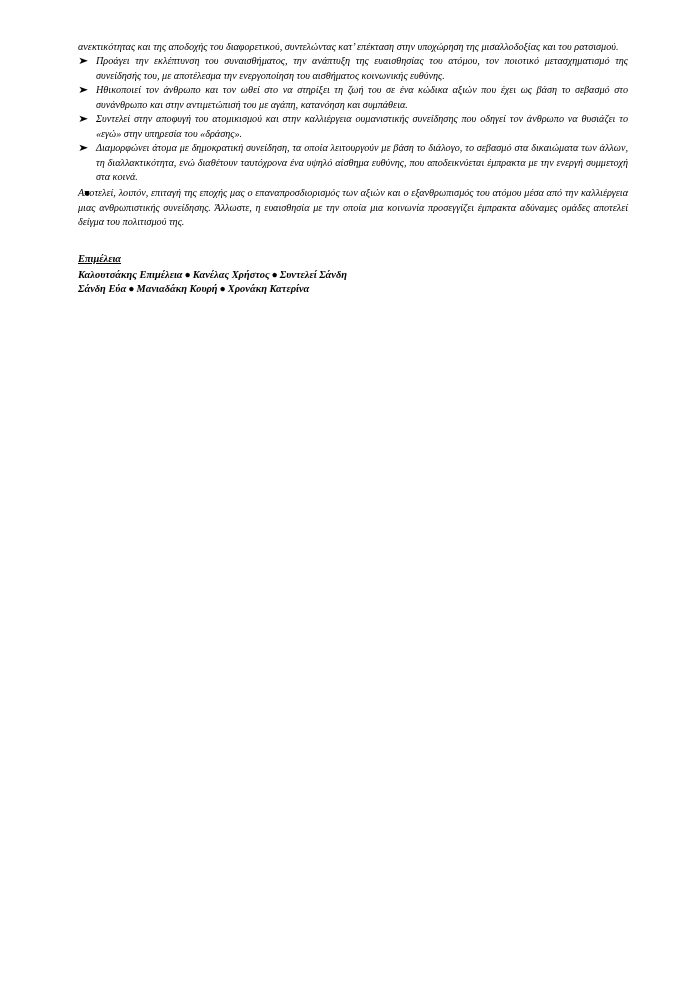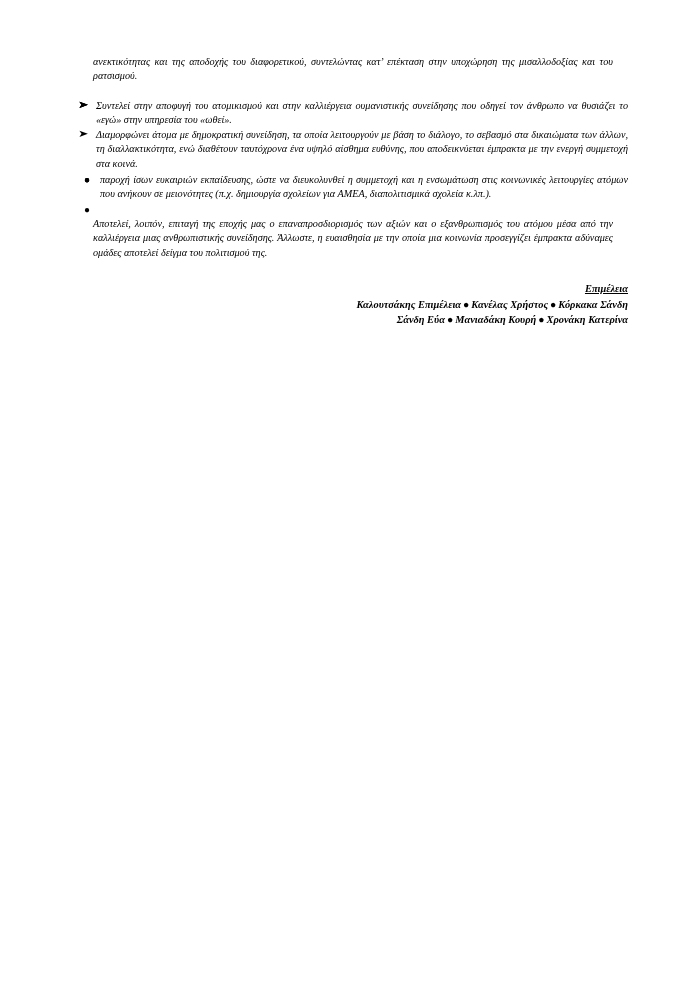--- a/index.html
+++ b/index.html
@@ -22,21 +22,21 @@
     box-sizing: border-box;
     padding: 40px 72px 0 78px;
   }
   .doc-body {
     font-size: 10.2px;
     line-height: 1.42;
     text-align: justify;
     font-style: italic;
   }
   p.para {
-    margin: 15px;
+    margin: 0;
     text-indent: 0;
     text-align: justify;
   }
   ul.arrow-list,
   ul.disc-list {
     list-style: none;
     margin: 0;
     padding: 0;
   }
   ul.arrow-list > li {
@@ -70,21 +70,21 @@
     font-size: 10px;
     line-height: 1.42;
   }
   .arrow-glyph {
     display: inline-block;
     transform: scaleX(1.25);
     transform-origin: left center;
   }
   .signature {
     margin-top: 22px;
-    text-align: right;
+    text-align: left;
     font-weight: bold;
     font-style: italic;
     font-size: 10.4px;
     line-height: 1.42;
   }
   .signature .title {
     text-decoration: underline;
     display: block;
     margin-bottom: 1px;
   }
@@ -100,55 +100,55 @@
 </head>
 <body>
 
 <div class="page">
   <div class="doc-body">
 
     <p class="para">ανεκτικότητας και της αποδοχής του διαφορετικού, συντελώντας κατ’ επέκταση στην υποχώρηση της μισαλλοδοξίας και του ρατσισμού.</p>
 
     <ul class="arrow-list">
       <li>
-        <span class="marker"><span class="arrow-glyph">➤</span></span>
+        <span class="marker"><span class="arrow-glyph">➤</span></span><span>Προάγει την εκλέπτυνση του συναισθήματος, την ανάπτυξη της ευαισθησίας του ατόμου, τον ποιοτικό μετασχηματισμό της συνείδησής του, με αποτέλεσμα την ενεργοποίηση του αισθήματος κοινωνικής ευθύνης.</span>
       </li>
       <li>
-        <span class="marker"><span class="arrow-glyph">➤</span></span>
+        <span class="marker"><span class="arrow-glyph">➤</span></span><span>Ηθικοποιεί τον άνθρωπο και τον ωθεί στο να στηρίξει τη ζωή του σε ένα κώδικα αξιών που έχει ως βάση το σεβασμό στο συνάνθρωπο και στην αντιμετώπισή του με αγάπη, κατανόηση και συμπάθεια.</span>
       </li>
       <li>
-        <span class="marker"><span class="arrow-glyph">➤</span></span><span>Συντελεί στην αποφυγή του ατομικισμού και στην καλλιέργεια ουμανιστικής συνείδησης που οδηγεί τον άνθρωπο να θυσιάζει το «εγώ» στην υπηρεσία του «ωθεί».</span>
+        <span class="marker"><span class="arrow-glyph">➤</span></span><span>Συντελεί στην αποφυγή του ατομικισμού και στην καλλιέργεια ουμανιστικής συνείδησης που οδηγεί τον άνθρωπο να θυσιάζει το «εγώ» στην υπηρεσία του «δράσης».</span>
       </li>
       <li>
         <span class="marker"><span class="arrow-glyph">➤</span></span><span>Διαμορφώνει άτομα με δημοκρατική συνείδηση, τα οποία λειτουργούν με βάση το διάλογο, το σεβασμό στα δικαιώματα των άλλων, τη διαλλακτικότητα, ενώ διαθέτουν ταυτόχρονα ένα υψηλό αίσθημα ευθύνης, που αποδεικνύεται έμπρακτα με την ενεργή συμμετοχή στα κοινά.</span>
       </li>
     </ul>
 
 
     <ul class="disc-list">
       <li>
         <span class="marker">●</span>
       </li>
       <li>
         <span class="marker">●</span>
       </li>
       <li>
-        <span class="marker">●</span><span>παροχή ίσων ευκαιριών εκπαίδευσης, ώστε να διευκολυνθεί η συμμετοχή και η ενσωμάτωση στις κοινωνικές λειτουργίες ατόμων που ανήκουν σε μειονότητες (π.χ. δημιουργία σχολείων για ΑΜΕΑ, διαπολιτισμικά σχολεία κ.λπ.).</span>
+        <span class="marker">●</span>
       </li>
       <li>
         <span class="marker">●</span>
       </li>
     </ul>
 
     <p class="para">Αποτελεί, λοιπόν, επιταγή της εποχής μας ο επαναπροσδιορισμός των αξιών και ο εξανθρωπισμός του ατόμου μέσα από την καλλιέργεια μιας ανθρωπιστικής συνείδησης. Άλλωστε, η ευαισθησία με την οποία μια κοινωνία προσεγγίζει έμπρακτα αδύναμες ομάδες αποτελεί δείγμα του πολιτισμού της.</p>
 
     <div class="signature">
       <span class="title">Επιμέλεια</span>
       <span class="names-line">
-        <span>Καλουτσάκης Επιμέλεια</span><span class="sep">●</span><span>Κανέλας Χρήστος</span><span class="sep">●</span><span>Κόρκακα Σάνδη</span>
+        <span>Καλουτσάκης Επιμέλεια</span><span class="sep">●</span><span>Κανέλας Χρήστος</span><span class="sep">●</span><span>Συντελεί Σάνδη</span>
       </span>
       <span class="names-line">
         <span>Σάνδη Εύα</span><span class="sep">●</span><span>Μανιαδάκη Κουρή</span><span class="sep">●</span><span>Χρονάκη Κατερίνα</span>
       </span>
     </div>
 
   </div>
 </div>
 
 </body></html>

